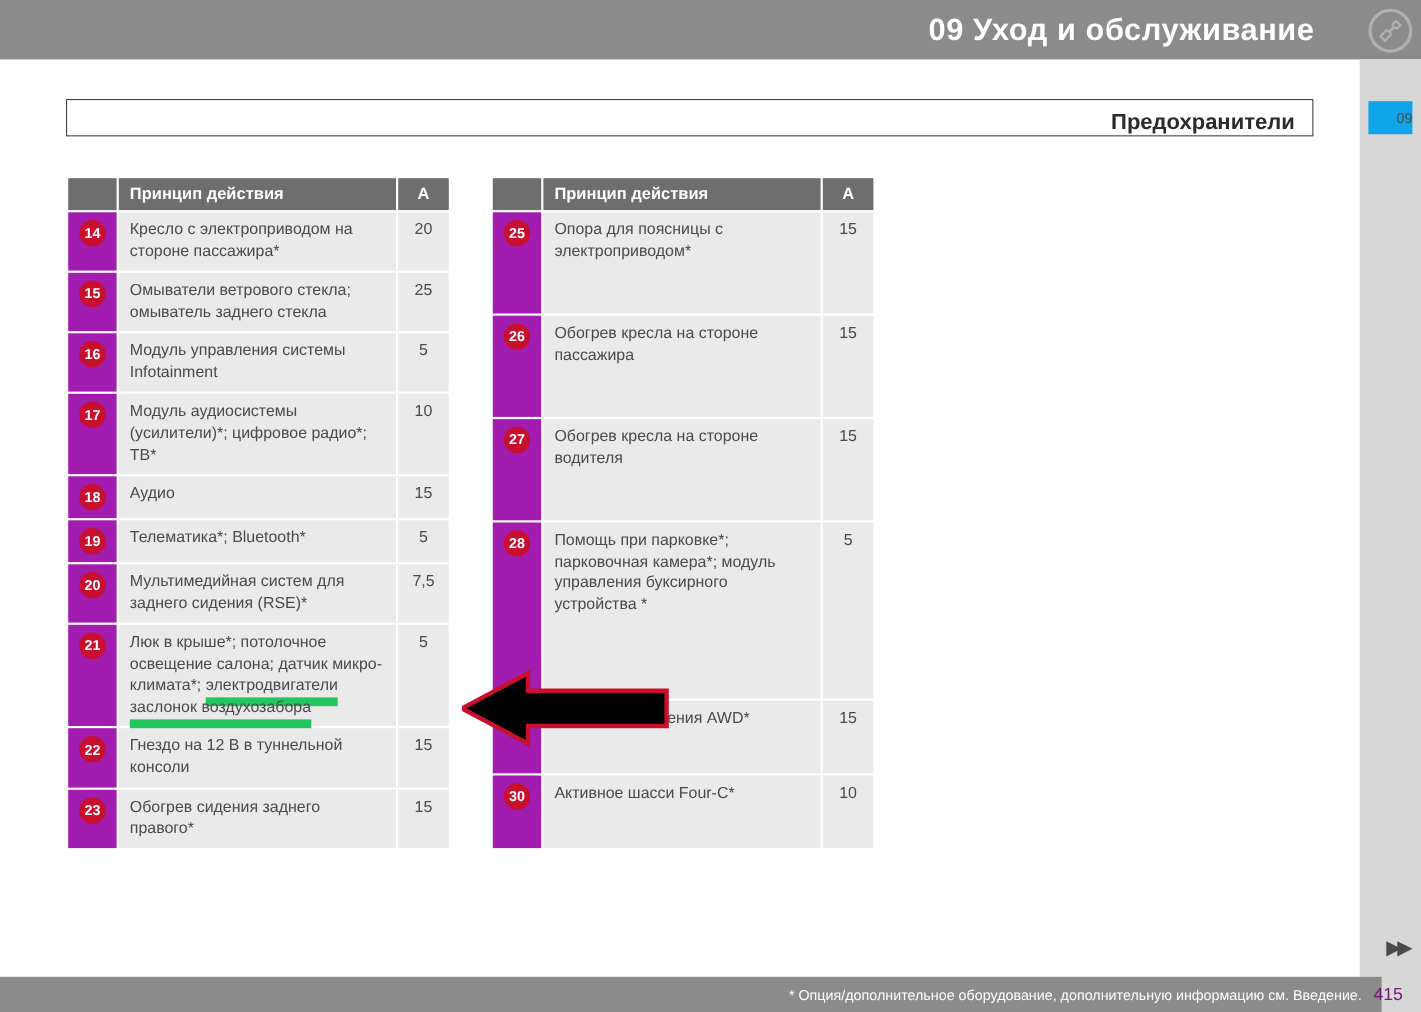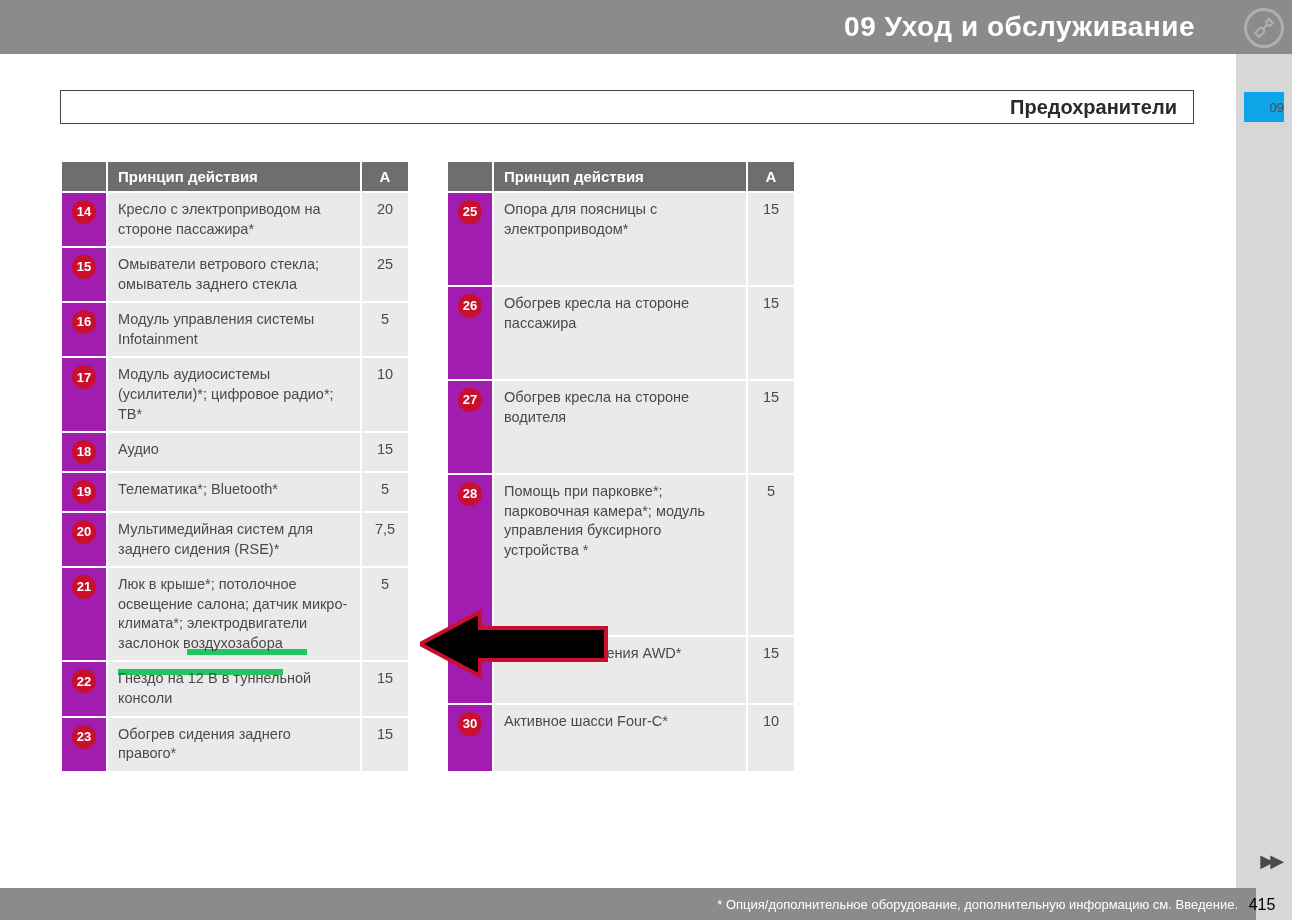--- a/index.html
+++ b/index.html
@@ -53,21 +53,21 @@
     font-size: 13px;
     display: flex; align-items: center; justify-content: flex-end;
   }
   .section-header {
     position: absolute;
     left: 60px; top: 90px;
     width: 1134px;
     height: 34px;
     border: 1px solid #444;
     display: flex;
-    align-items: center;
+    align-items: flex-end;
     justify-content: flex-end;
     padding-right: 16px;
   }
   .section-header span {
     font-size: 20px;
     font-weight: bold;
     color: #2a2a2a;
   }
   .content {
     position: absolute;
@@ -138,35 +138,35 @@
     font-size: 13px;
     display: flex;
     align-items: center;
     justify-content: flex-end;
     padding-right: 18px;
   }
   .page-num {
     position: absolute;
     right: 10px; bottom: 6px;
     width: 40px;
-    color: #000000;
+    color: #701a75;
     font-size: 16px;
     text-align: center;
   }
   .pager-arrows {
     position: absolute;
     right: 12px;
     bottom: 48px;
     color: #4a4a4a;
     font-size: 18px;
     letter-spacing: -4px;
   }
   .underline-red {
-    border-bottom: 6px solid #22c55e;
-    padding-bottom: 18px;
+    border-bottom: 8px solid #22c55e;
+    padding-bottom: 3px;
   }
 </style>
 </head>
 <body>
 
 <div class="topbar">
   <span class="topbar-title">09 Уход и обслуживание</span>
   <div class="wrench-circle">
     <svg viewBox="0 0 24 24" fill="none" stroke="#b0b0b0" stroke-width="2">
       <path d="M14 6a4 4 0 0 1-5.5 5.5L3 17l4 4 5.5-5.5A4 4 0 0 1 18 10l3-3-4-4-3 3z"></path>

